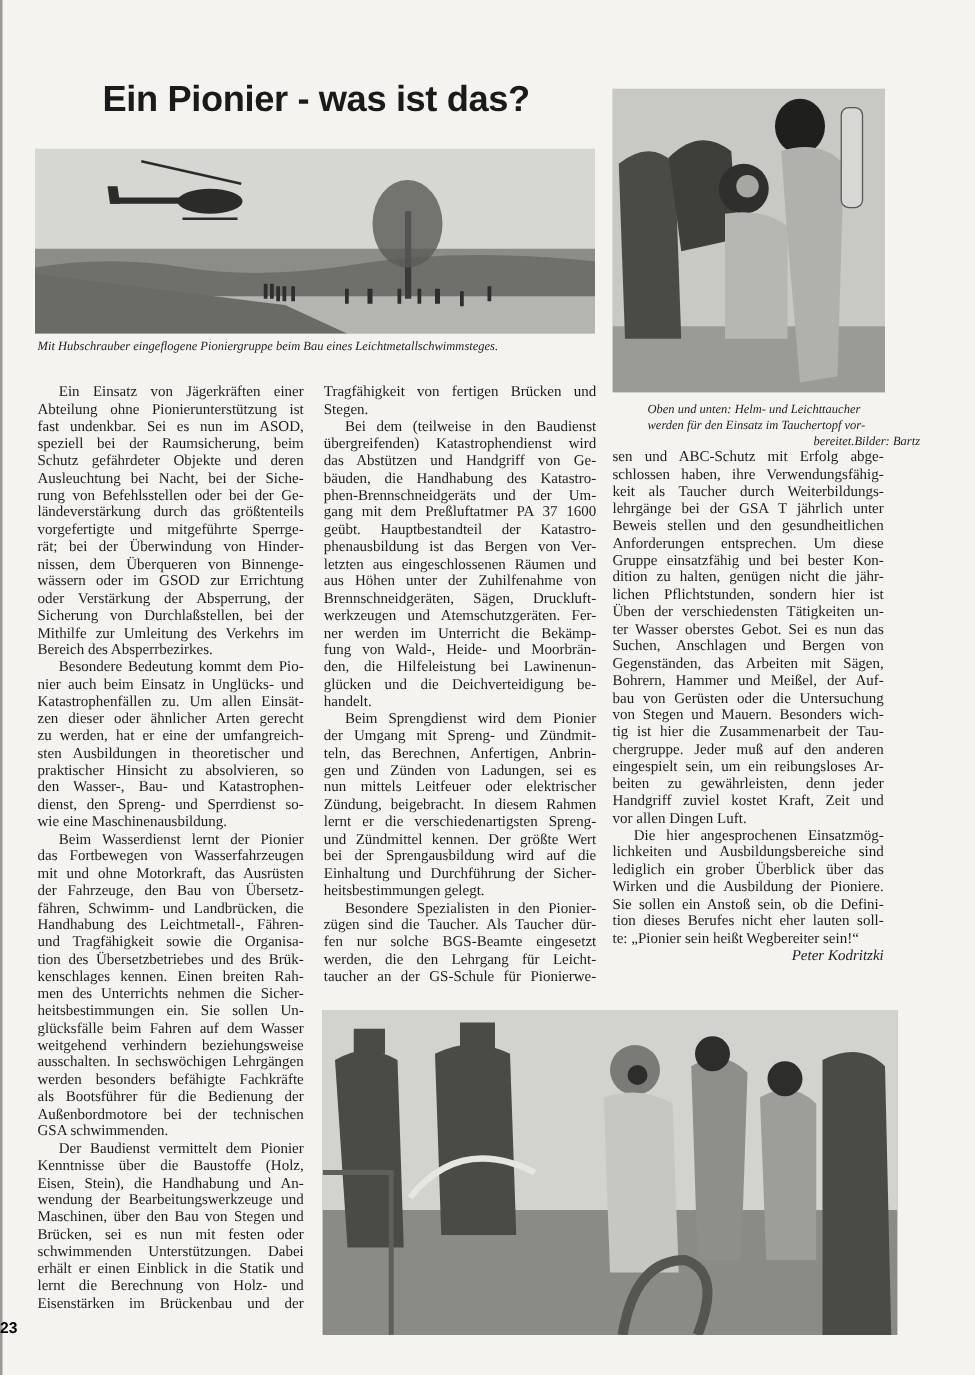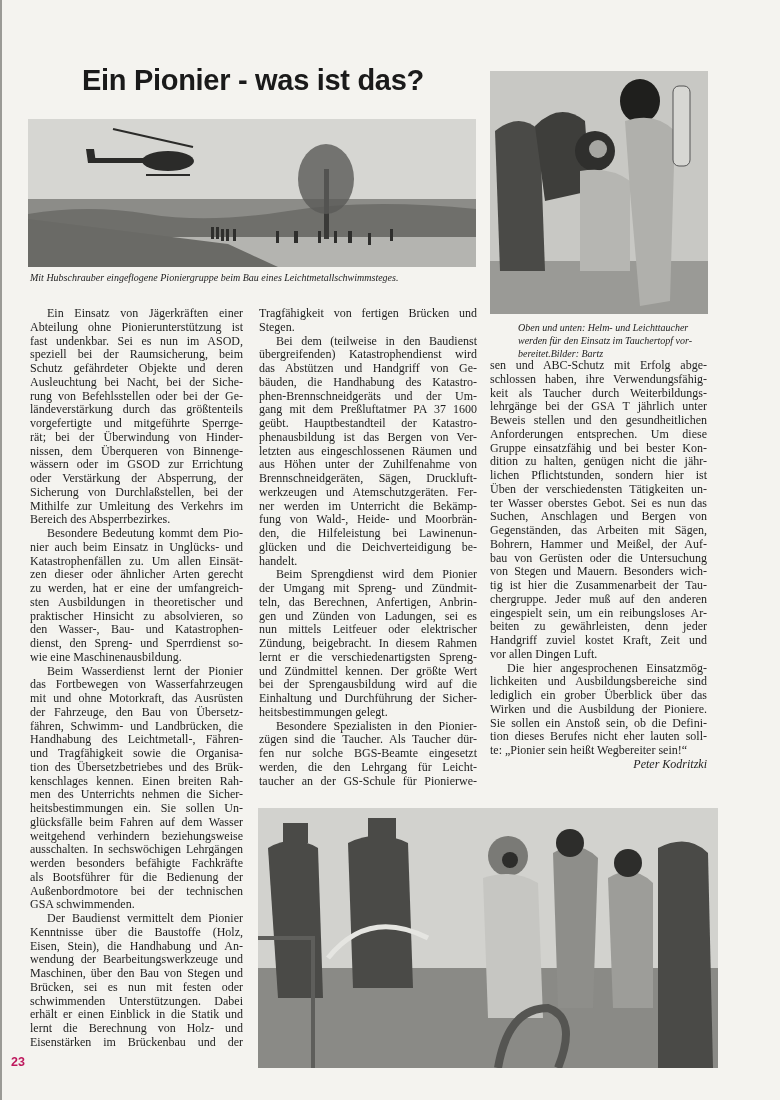--- a/index.html
+++ b/index.html
@@ -10,22 +10,22 @@
          font-weight:bold;font-size:29px;letter-spacing:-0.3px;color:#1a1a1a;}
   .photo{position:absolute;overflow:hidden;background:#8e8e8a;}
   .photo svg{display:block;width:100%;height:100%;}
   .caption{position:absolute;font-style:italic;font-size:10px;line-height:13.2px;color:#222;}
   .caption .credit{display:block;text-align:right;}
   .col{position:absolute;font-size:12px;line-height:13.75px;}
   .col .ln{display:block;white-space:nowrap;text-align:justify;text-align-last:justify;height:13.75px;overflow:visible;}
   .col .ln.last{text-align-last:left;}
   .col .ln.ind{text-indent:17px;}
   .col .ln.sig{text-align:left;text-align-last:right;font-style:italic;}
-  .page-num{position:absolute;left:11px;top:1055px;font-family:"Liberation Sans","DejaVu Sans",sans-serif;
-            font-weight:bold;font-size:12.5px;color:#be185d;}
+  .page-num{position:absolute;left:0;top:1055px;font-family:"Liberation Sans","DejaVu Sans",sans-serif;
+            font-weight:bold;font-size:12.5px;color:#000000;}
 </style>
 </head>
 <body>
 
 <div class="page-edge"></div>
 
 <h1 class="title" style="margin:0;">Ein Pionier - was ist das?</h1>
 
 <div class="photo" style="left:28px;top:119px;width:448px;height:148px;background:#cfcfcb;">
   <svg viewBox="0 0 448 148" preserveAspectRatio="none">
@@ -74,21 +74,21 @@
     <circle cx="108" cy="78" r="9" fill="#a6a6a2"></circle>
     <path d="M90 100 Q120 95 140 110 L140 200 L90 200Z" fill="#b6b6b2"></path>
     <ellipse cx="150" cy="30" rx="20" ry="22" fill="#1f1f1d"></ellipse>
     <path d="M135 50 Q165 40 185 60 L180 230 L150 235 L140 120Z" fill="#b0b0ac"></path>
     <rect x="183" y="15" width="17" height="80" rx="6" fill="#d7d7d3" stroke="#555" stroke-width="1"></rect>
   </svg>
 </div>
 <div class="caption" style="left:490px;top:321px;width:218px;margin-left:28px;">
   <span style="display:block;">Oben und unten: Helm- und Leichttaucher</span>
   <span style="display:block;">werden für den Einsatz im Tauchertopf vor-</span>
-  <span style="display:flex;justify-content:flex-start;">
+  <span style="display:flex;justify-content:flex-end;">
     <span>bereitet.</span>
     <span>Bilder: Bartz</span>
   </span>
 </div>
 
 <div class="photo" style="left:258px;top:808px;width:460px;height:260px;background:#a9a9a5;">
   <svg viewBox="0 0 460 260" preserveAspectRatio="none">
     <rect width="460" height="260" fill="#d2d2ce"></rect>
     <rect x="0" y="160" width="460" height="100" fill="#8a8a86"></rect>
     <g fill="#4a4a47">

